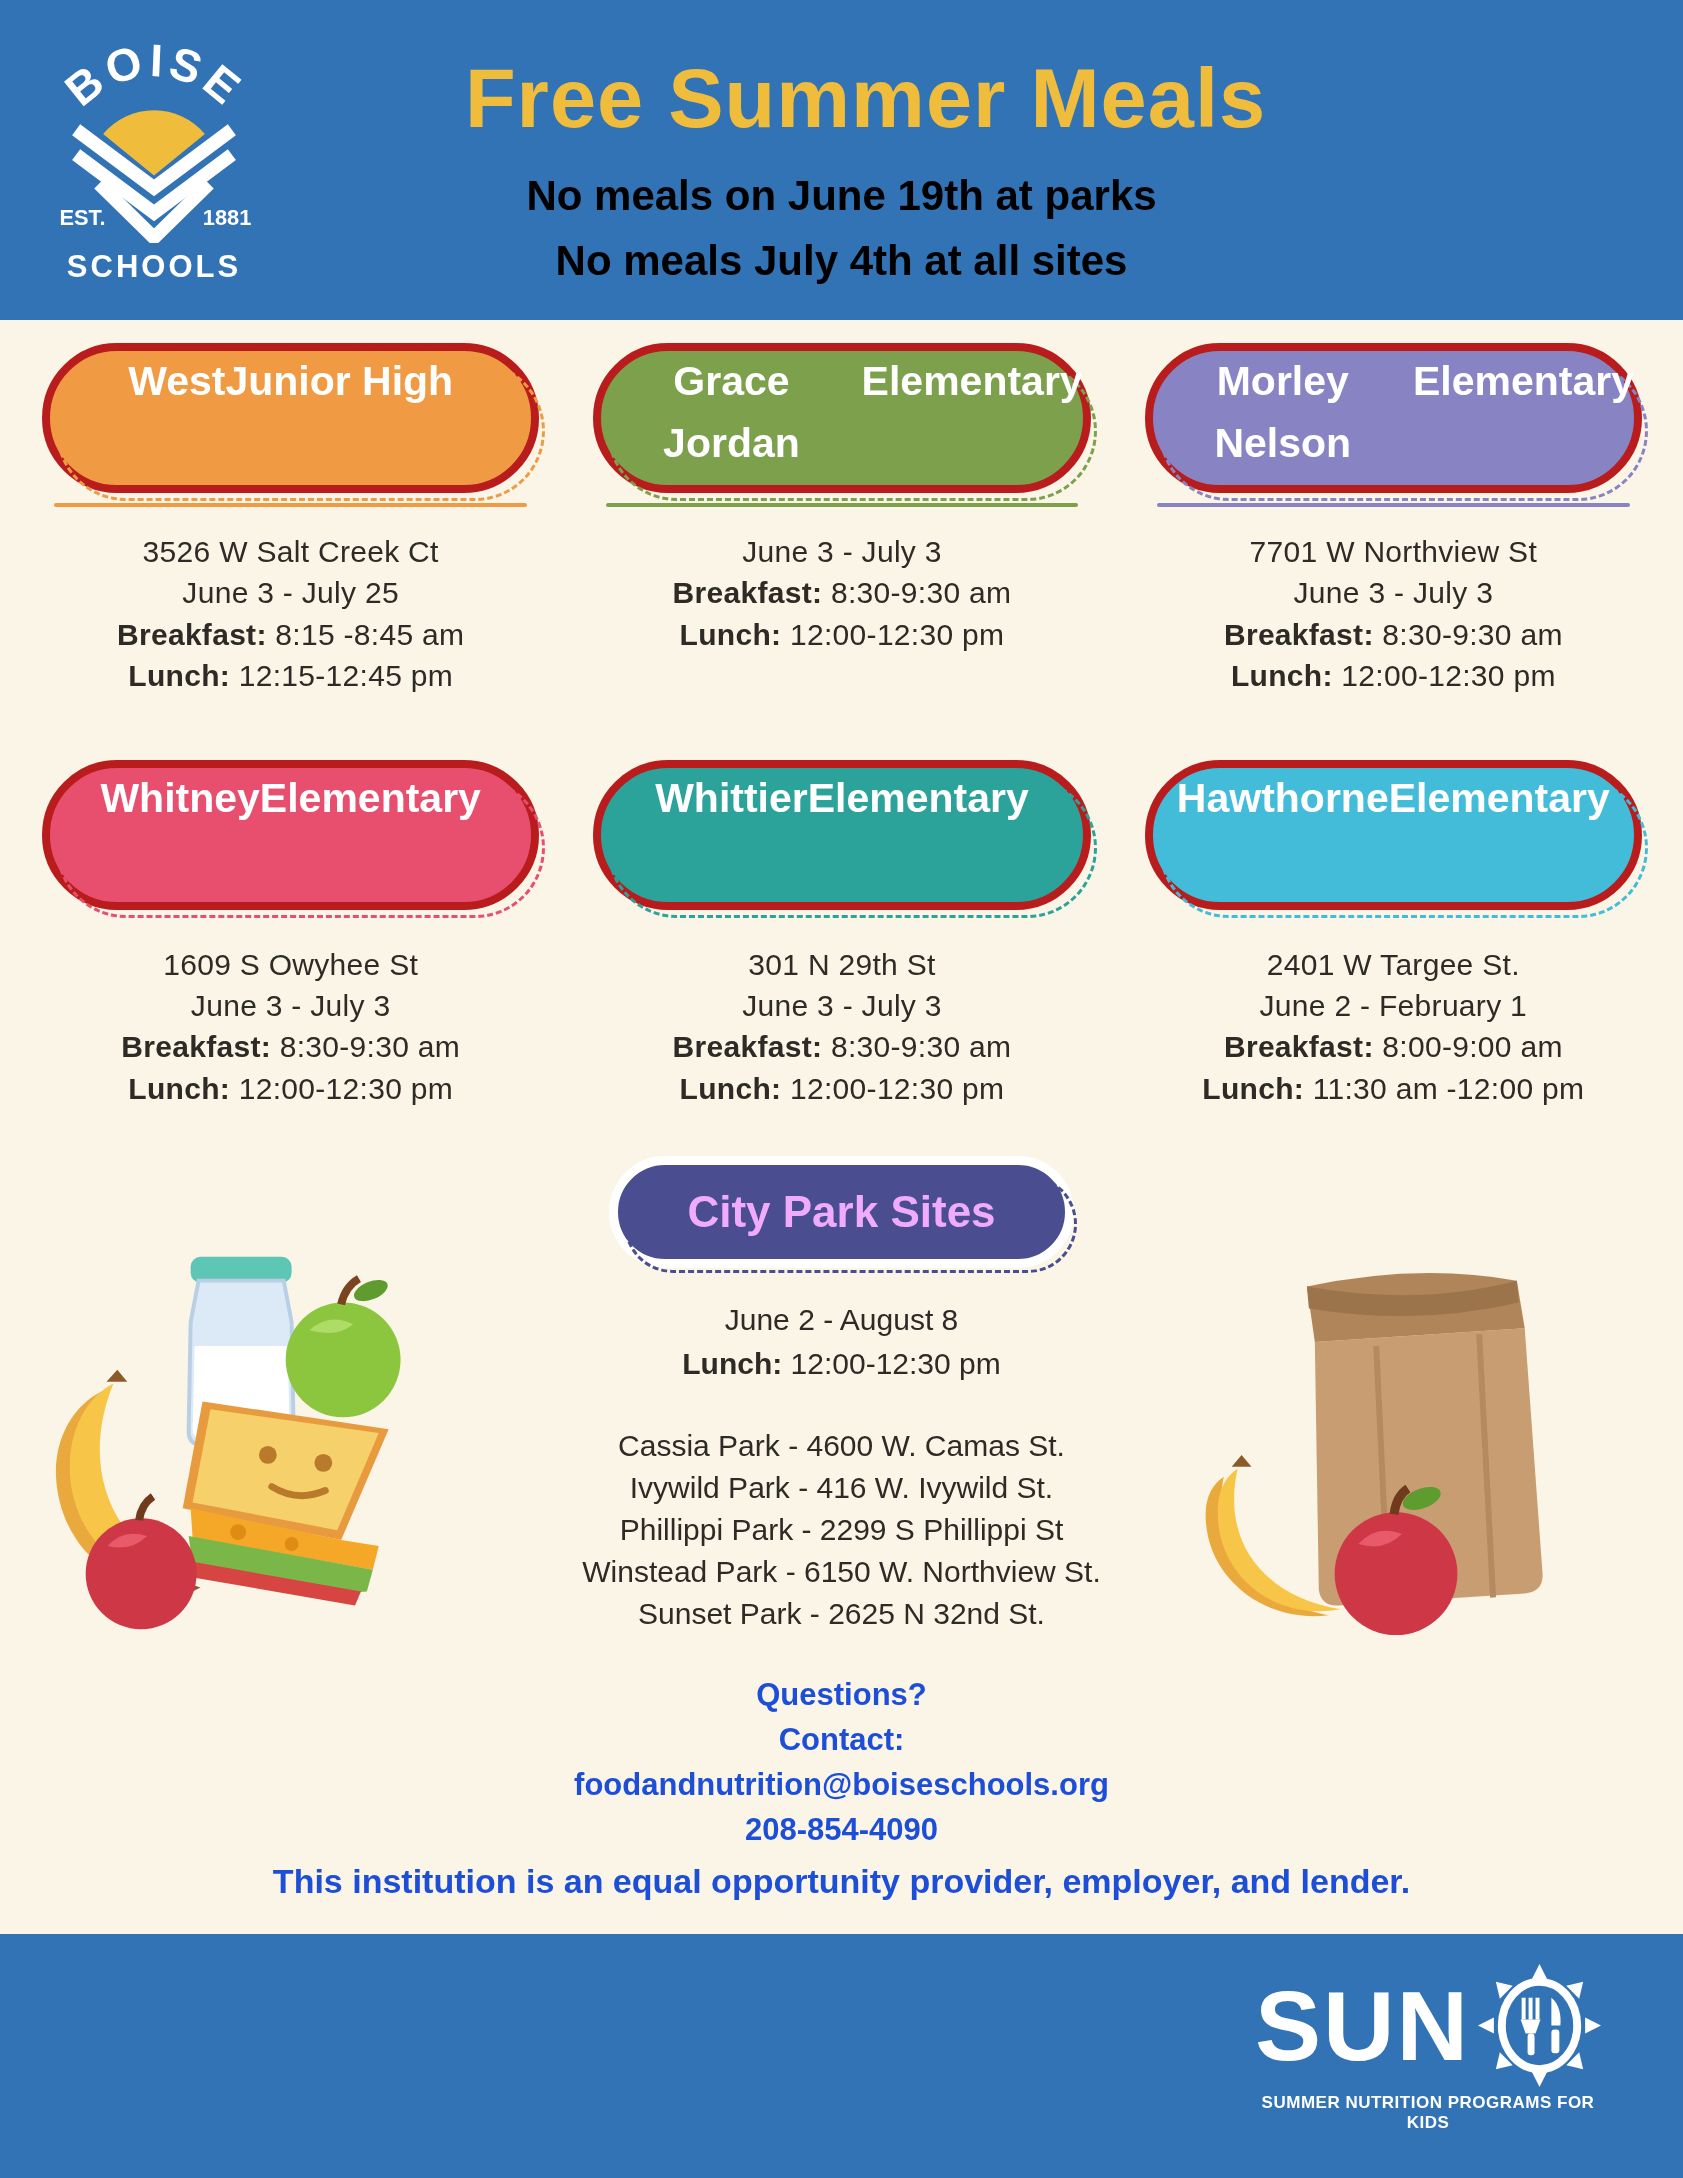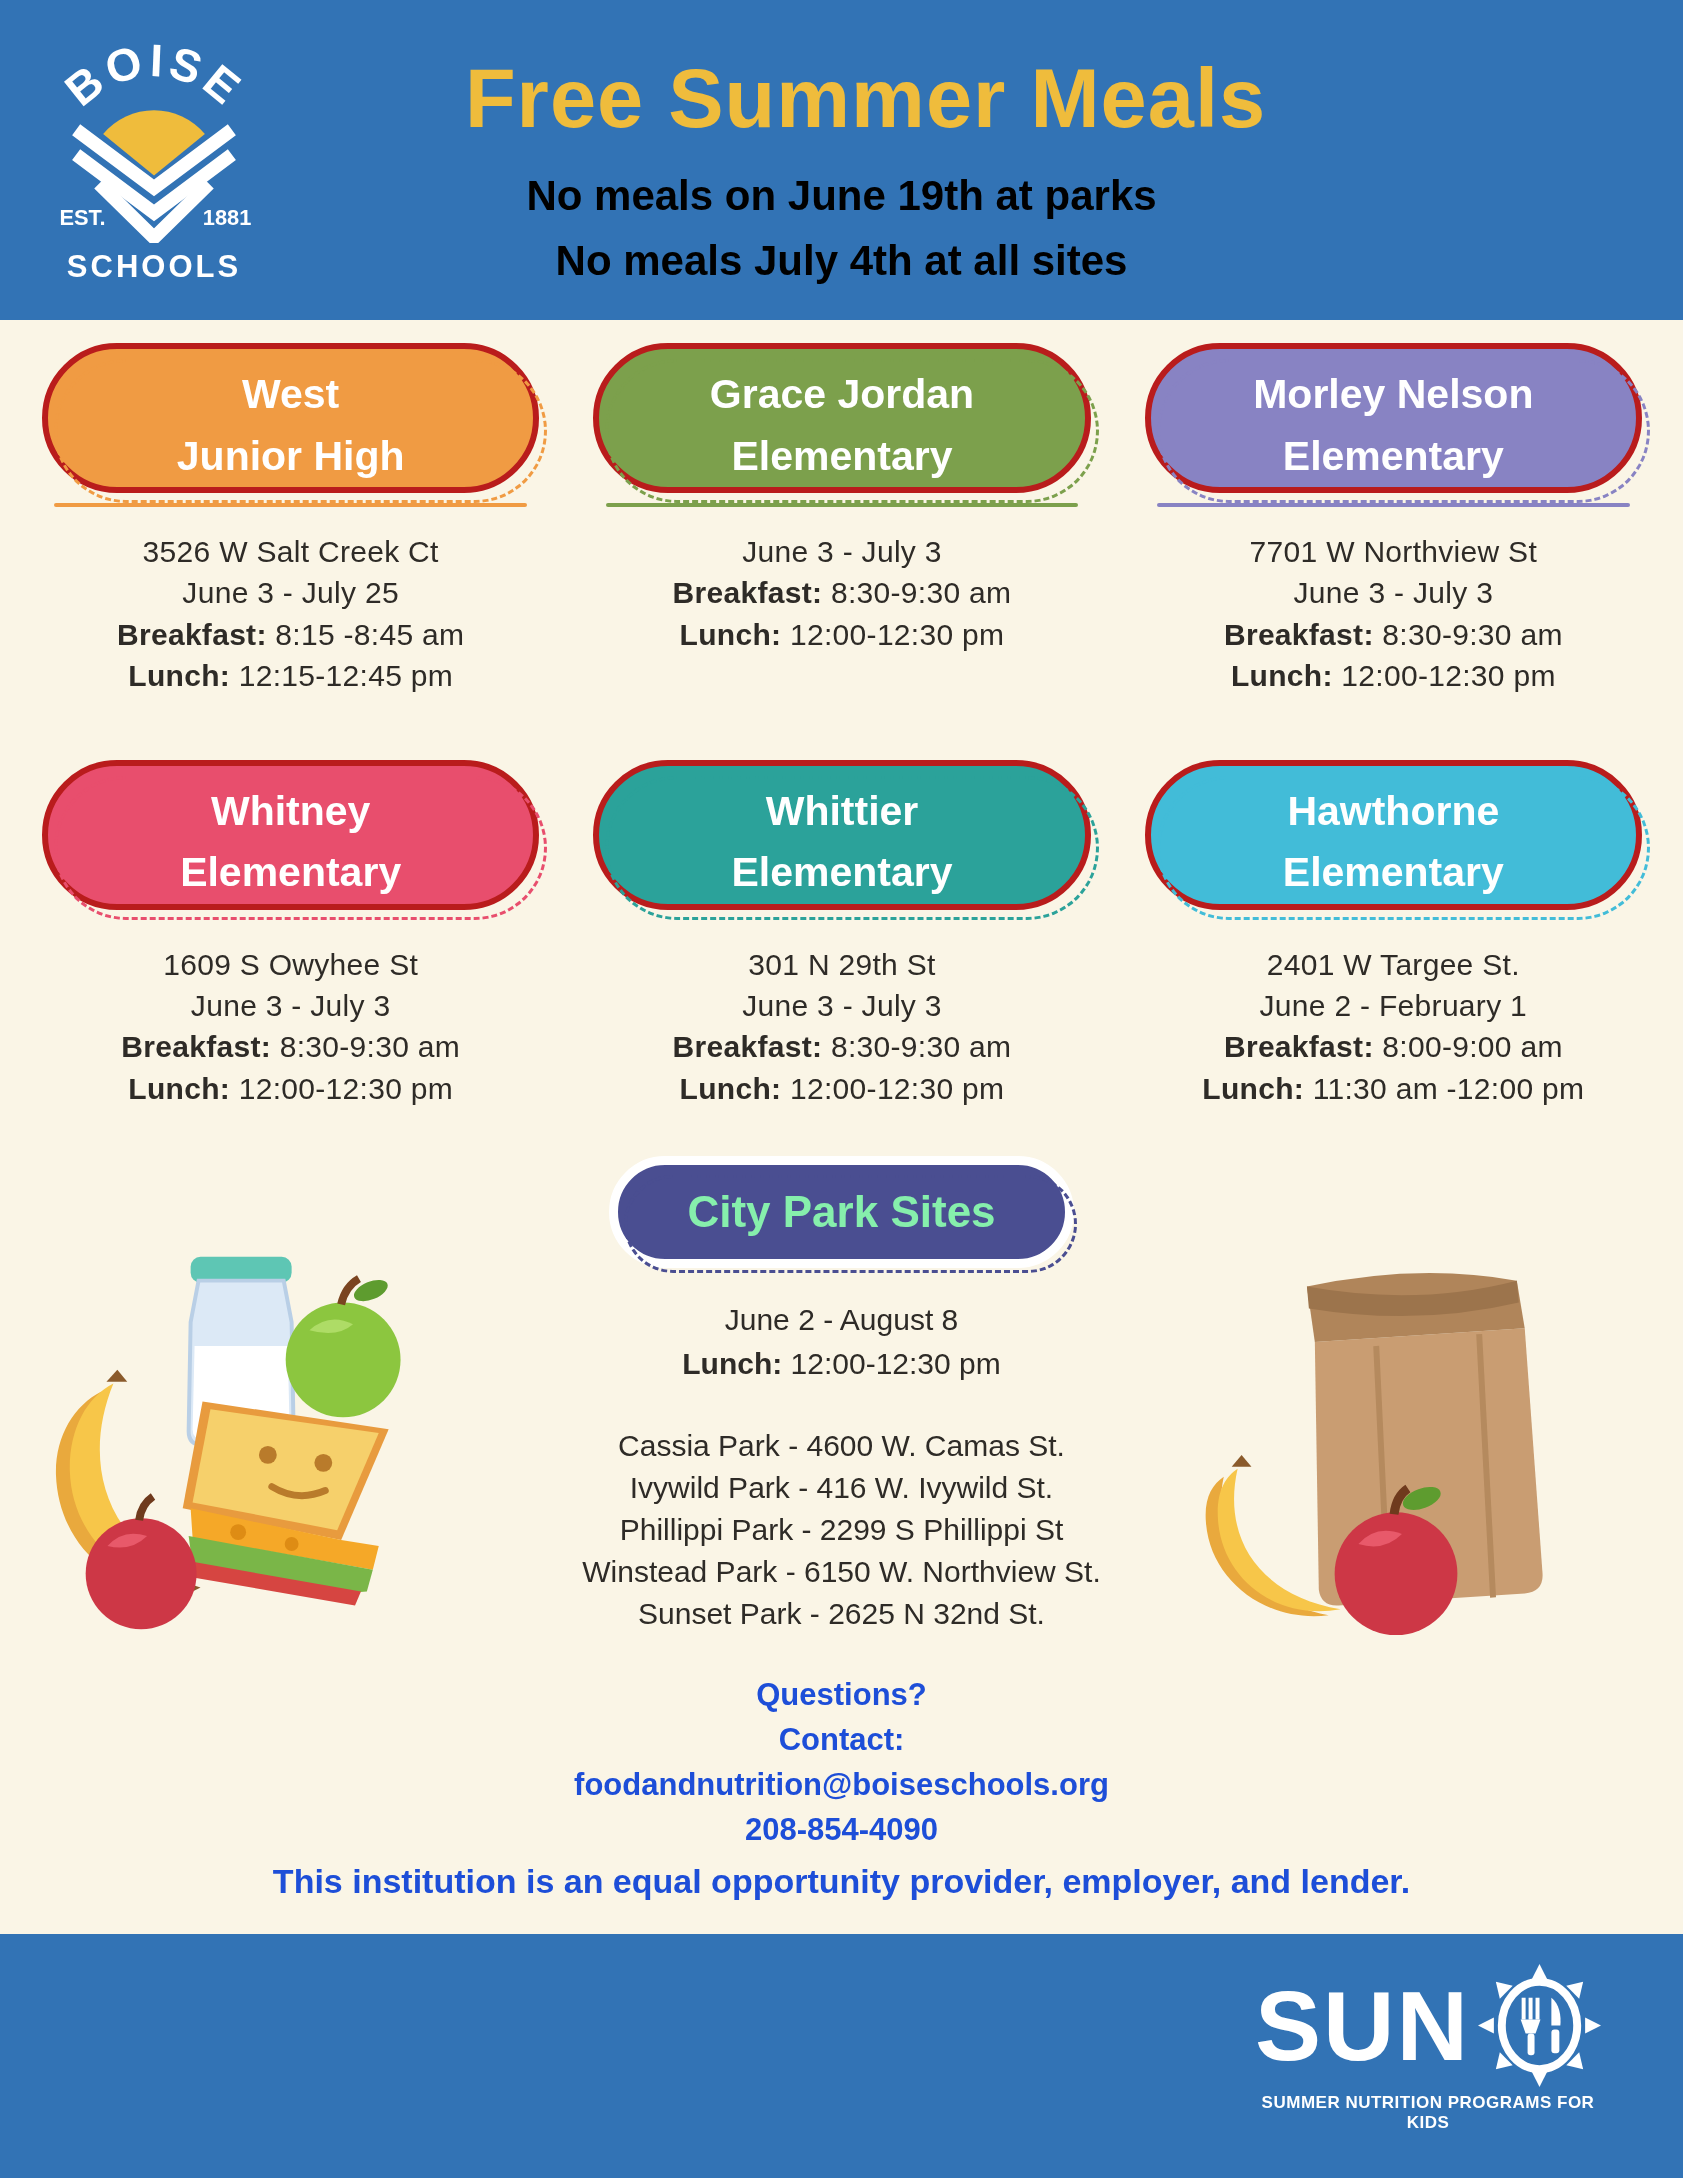--- a/index.html
+++ b/index.html
@@ -20,42 +20,42 @@
   .notice:first-of-type { margin-top:16px; }
   
   .grid {
     position:absolute; top:343px; left:28px; width:1628px;
     display:grid; grid-template-columns:repeat(3,1fr); column-gap:26px; row-gap:63px;
     text-align:center;
   }
   .card { position:relative; }
   .pill {
     position:relative; z-index:1;
-    display:flex; flex-direction:column; justify-content:flex-end;
+    display:flex; flex-direction:row; justify-content:center;
     min-height:150px; margin:0 14px;
-    background:var(--c); border:6px solid #b91c1c; border-radius:89px;
+    background:var(--c); border:8px solid #b91c1c; border-radius:89px;
     color:#fff; font-weight:700; font-size:41px; line-height:1.5;
   }
   .pill::after {
     content:""; position:absolute; z-index:-1;
     left:6px; top:10px; right:-14px; bottom:-16px;
     border:3px dashed var(--c); border-radius:89px;
   }
   .underline { height:4px; width:90%; margin:10px auto 0; border-radius:2px; }
   .grid .card:nth-child(n+4) .underline { display:none; }
   .details { margin-top:24px; font-size:30px; line-height:1.38; color:#2e2b27; letter-spacing:0.3px; }
   .grid .card:nth-child(n+4) .details { margin-top:34px; }
   .lbl { font-weight:700; }
   
   .citypark { position:absolute; top:1156px; left:0; width:100%; text-align:center; }
   .citypill {
     position:relative; z-index:1; display:inline-block;
     padding:22px 69px; background:var(--c);
     border:9px solid #fff; border-radius:79px;
-    color:#86efac; font-weight:700; font-size:44px;
+    color:#f0abfc; font-weight:700; font-size:44px;
   }
   .citypill::after {
     content:""; position:absolute; z-index:-1;
     left:6px; top:10px; right:-12px; bottom:-14px;
     border:3px dashed var(--c); border-radius:79px;
   }
   .cp-details { margin-top:30px; font-size:30px; line-height:1.45; color:#2e2b27; }
   .parks { list-style:none; margin-top:40px; font-size:30px; line-height:1.4; color:#2e2b27; }
   
   .contact { position:absolute; top:1673px; left:0; width:100%; text-align:center;

